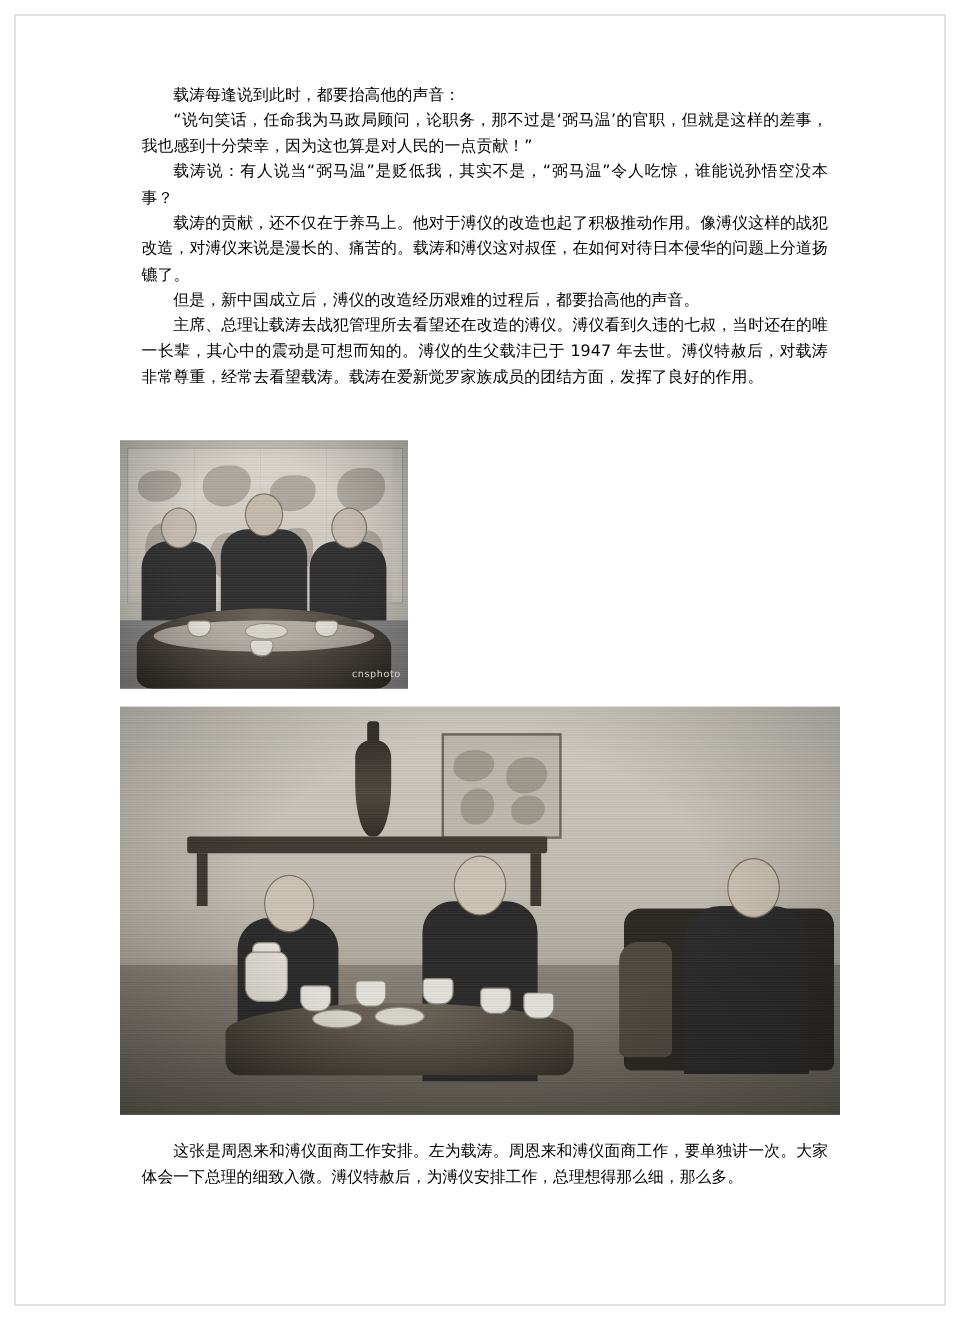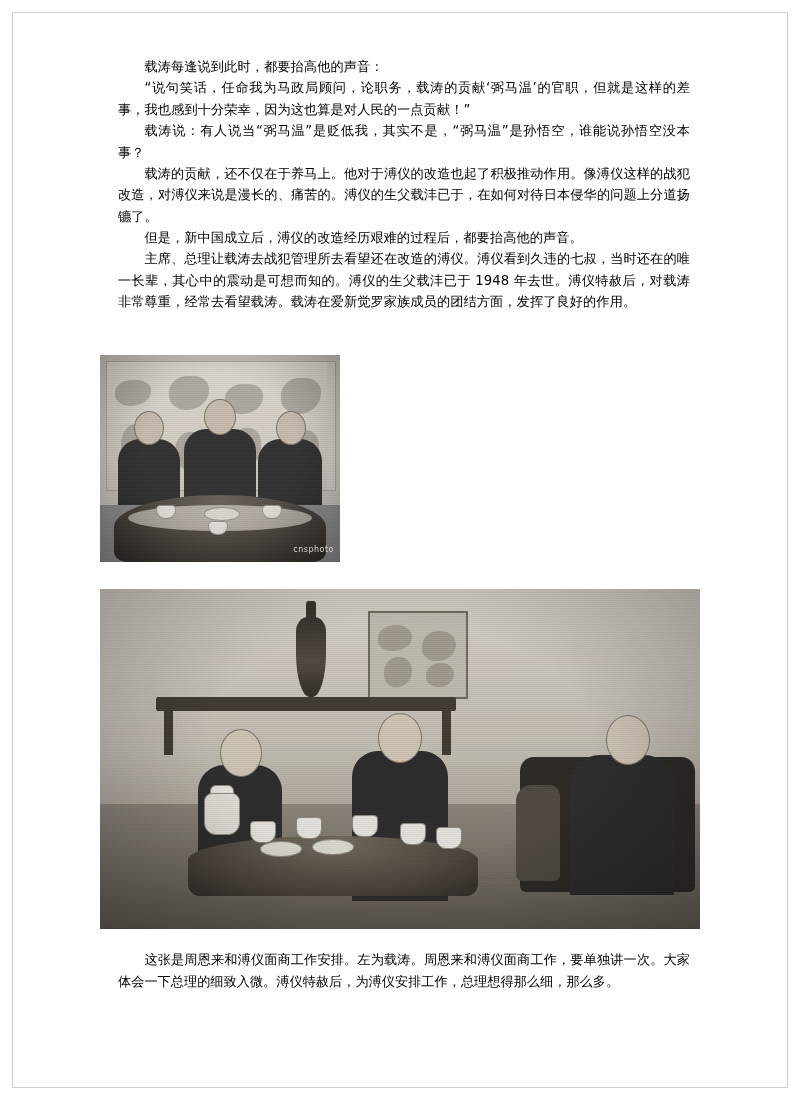--- a/index.html
+++ b/index.html
@@ -26,35 +26,35 @@
     left: 12px;
     top: 12px;
     right: 12px;
     bottom: 12px;
     border: 1px solid #cfcfcf;
     pointer-events: none;
   }
   .content {
     position: absolute;
     left: 118px;
-    top: 56px;
+    top: 69px;
     width: 572px;
   }
   .para {
     font-size: 13.2px;
     line-height: 1.62;
     text-align: justify;
     margin: 0 0 0 0;
     letter-spacing: 0.1px;
     text-indent: 2em;
   }
   .figure1 {
     position: absolute;
     left: 100px;
-    top: 355px;
+    top: 367px;
     width: 240px;
     height: 207px;
     background: #8e8e8e;
     overflow: hidden;
   }
   .figure2 {
     position: absolute;
     left: 100px;
     top: 589px;
     width: 600px;
@@ -239,25 +239,25 @@
   }
 </style>
 </head>
 <body>
 
 <div class="page">
   <div class="page-frame"></div>
 
   <div class="content">
     <p class="para">载涛每逢说到此时，都要抬高他的声音：</p>
-    <p class="para">“说句笑话，任命我为马政局顾问，论职务，载涛的贡献‘弼马温’的官职，但就是这样的差事，我也感到十分荣幸，因为这也算是对人民的一点贡献！”</p>
-    <p class="para">载涛说：有人说当“弼马温”是贬低我，其实不是，“弼马温”是孙悟空，谁能说孙悟空没本事？</p>
-    <p class="para">载涛的贡献，还不仅在于养马上。他对于溥仪的改造也起了积极推动作用。像溥仪这样的战犯改造，对溥仪来说是漫长的、痛苦的。溥仪的生父载沣已于，在如何对待日本侵华的问题上分道扬镳了。</p>
+    <p class="para">“说句笑话，任命我为马政局顾问，论职务，那不过是‘弼马温’的官职，但就是这样的差事，我也感到十分荣幸，因为这也算是对人民的一点贡献！”</p>
+    <p class="para">载涛说：有人说当“弼马温”是贬低我，其实不是，“弼马温”令人吃惊，谁能说孙悟空没本事？</p>
+    <p class="para">载涛的贡献，还不仅在于养马上。他对于溥仪的改造也起了积极推动作用。像溥仪这样的战犯改造，对溥仪来说是漫长的、痛苦的。载涛和溥仪这对叔侄，在如何对待日本侵华的问题上分道扬镳了。</p>
     <p class="para">但是，新中国成立后，溥仪的改造经历艰难的过程后，都要抬高他的声音。</p>
-    <p class="para">主席、总理让载涛去战犯管理所去看望还在改造的溥仪。溥仪看到久违的七叔，当时还在的唯一长辈，其心中的震动是可想而知的。溥仪的生父载沣已于 1948 年去世。溥仪特赦后，对载涛非常尊重，经常去看望载涛。载涛在爱新觉罗家族成员的团结方面，发挥了良好的作用。</p>
+    <p class="para">主席、总理让载涛去战犯管理所去看望还在改造的溥仪。溥仪看到久违的七叔，当时还在的唯一长辈，其心中的震动是可想而知的。溥仪的生父载沣已于 1947 年去世。溥仪特赦后，对载涛非常尊重，经常去看望载涛。载涛在爱新觉罗家族成员的团结方面，发挥了良好的作用。</p>
   </div>
 
   <div class="figure1">
     <div class="f1-wall"></div>
     <div class="f1-screen">
       <div class="f1-panel" style="left:0;"></div>
       <div class="f1-panel" style="left:55px;"></div>
       <div class="f1-panel" style="left:110px;"></div>
       <div class="f1-panel" style="left:165px; border-right:none;"></div>
       <div class="f1-ink" style="left:8px;  top:18px; width:36px; height:26px;"></div>

